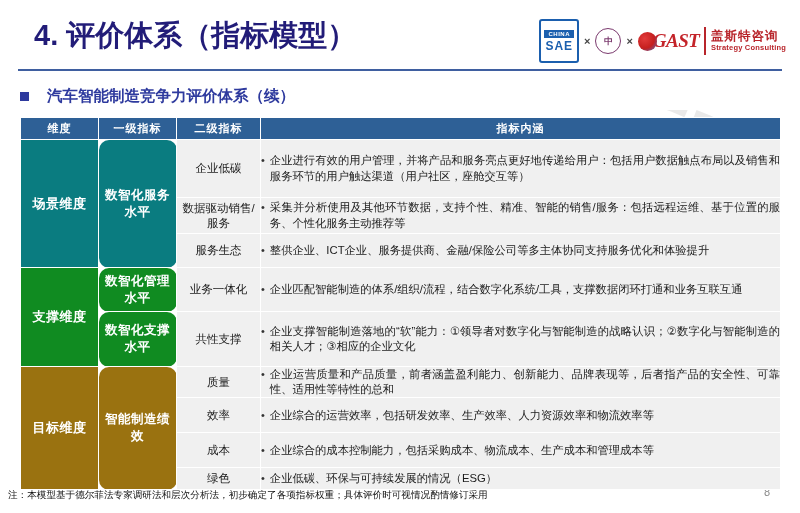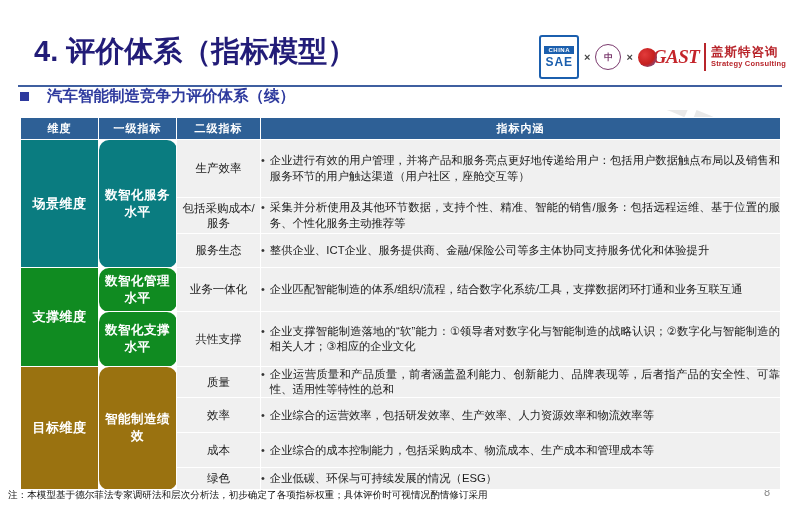--- a/index.html
+++ b/index.html
@@ -35,21 +35,21 @@
     transform: rotate(-28deg);
     font-family: "DejaVu Sans", sans-serif;
   }
   .wm1 { left: 20px;  top: 215px; }
   .wm2 { left: 300px; top: 105px; font-size: 66px; }
   .wm3 { left: 520px; top: -10px; font-size: 60px; }
 
   
   .slide-header {
     position: absolute;
-    left: 0; top: 16px;
+    left: 0; top: 0;
     width: 800px;
     height: 72px;
   }
   .title {
     position: absolute;
     left: 34px;
     top: 16px;
     font-size: 29px;
     font-weight: bold;
     color: #221C78;
@@ -352,30 +352,30 @@
         <th>维度</th>
         <th>一级指标</th>
         <th>二级指标</th>
         <th>指标内涵</th>
       </tr>
     </thead>
     <tbody id="matrix-body">
         <tr style="height: 58px;">
           <td class="dim" rowspan="3" style="background: rgb(10, 124, 128);">场景维度</td>
           <td class="l1" rowspan="3" style="background: rgb(10, 124, 128);">数智化服务水平</td>
-          <td class="l2">生产效率</td>
+          <td class="l2">企业低碳</td>
           <td class="meaning">
             <div class="bulletline">
               <span class="dot">•</span>
               <span class="txt">企业进行有效的用户管理，并将产品和服务亮点更好地传递给用户：包括用户数据触点布局以及销售和服务环节的用户触达渠道（用户社区，座舱交互等）</span>
             </div>
           </td>
         </tr>
         <tr style="height: 36px;">
-          <td class="l2">包括采购成本/服务</td>
+          <td class="l2">数据驱动销售/服务</td>
           <td class="meaning">
             <div class="bulletline">
               <span class="dot">•</span>
               <span class="txt">采集并分析使用及其他环节数据，支持个性、精准、智能的销售/服务：包括远程运维、基于位置的服务、个性化服务主动推荐等</span>
             </div>
           </td>
         </tr>
         <tr style="height: 34px;">
           <td class="l2">服务生态</td>
           <td class="meaning">

